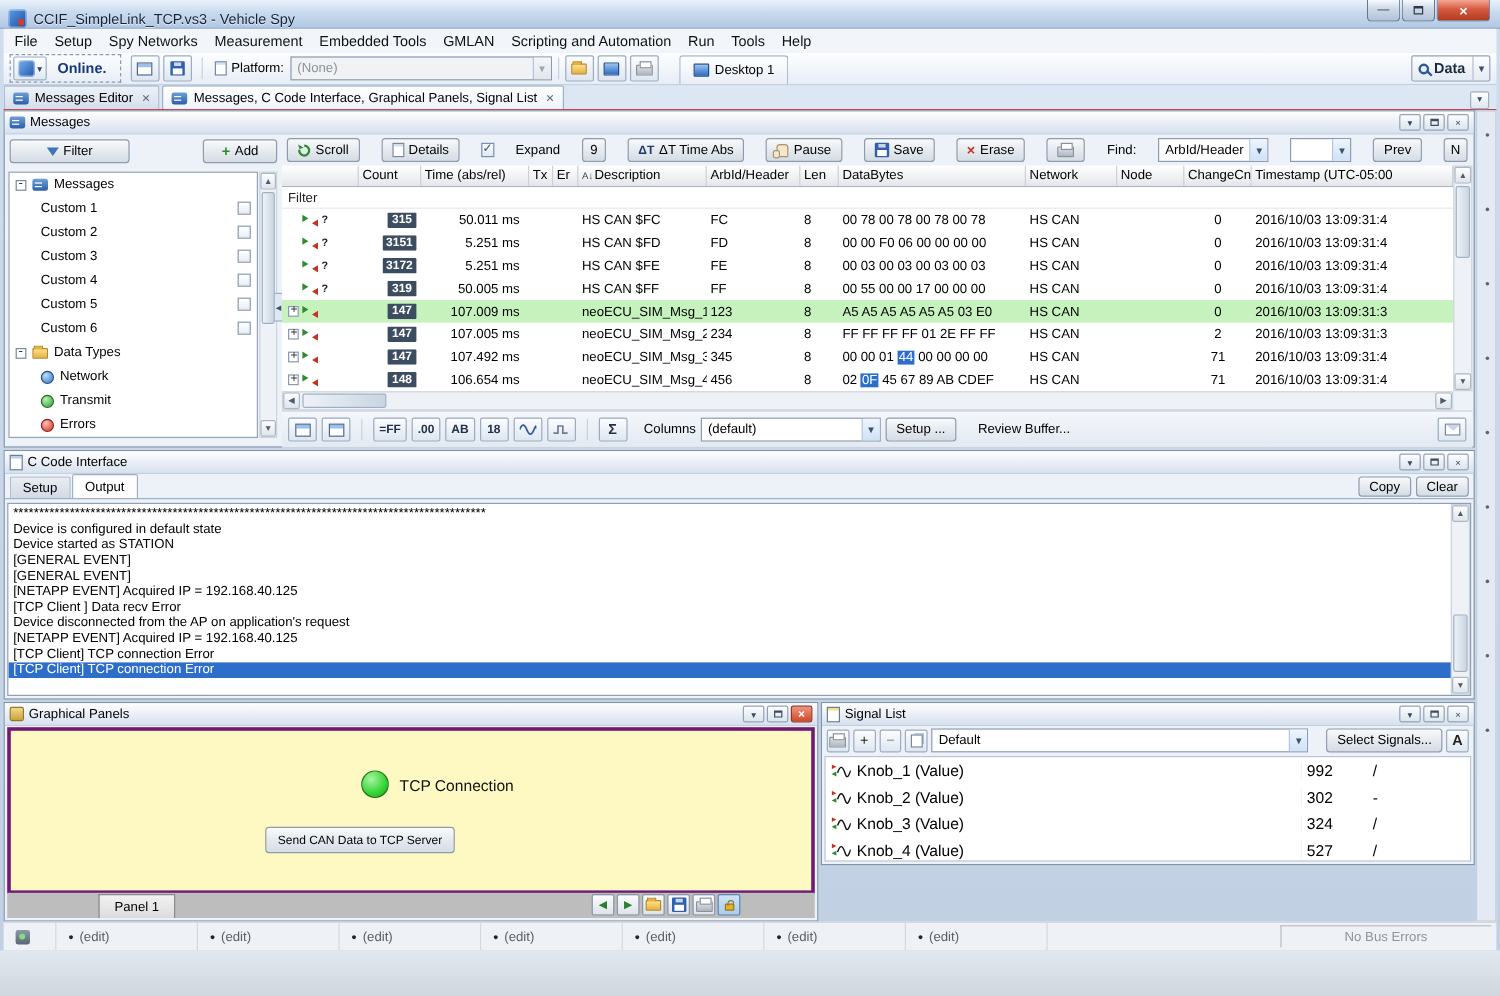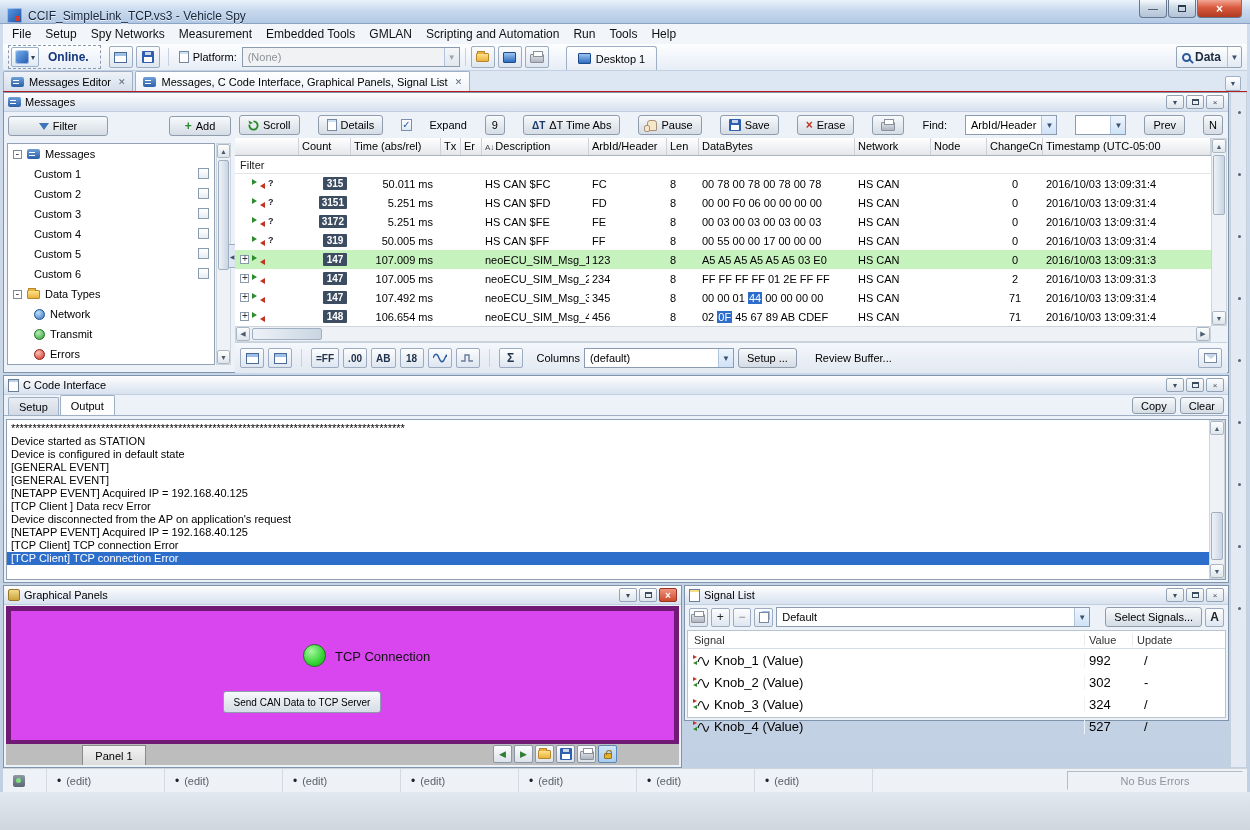--- a/index.html
+++ b/index.html
@@ -161,21 +161,21 @@
 .ctab-btns{position:absolute;right:4px;top:2px;display:flex;gap:4px}
 .cbody{position:absolute;left:2px;top:43px;right:2px;bottom:2px;background:#fff;border:1px solid #8fa0b5;overflow:hidden;
 font-size:11px;line-height:13px;padding:2px 0}
 .logline{padding:0 4px;white-space:nowrap}
 .logline.sel{background:#2e6ecb;color:#fff}
 .csb{position:absolute;right:3px;top:44px;bottom:3px;width:16px;background:#eef1f5;border:1px solid #cdd4dc}
 
 
 #p-graph{left:3px;top:585px;width:679px;height:183px}
 .ic-gpanel{width:12px;height:12px;background:linear-gradient(#f3d98a,#caa23a);border:1px solid #96742a;border-radius:2px}
-.gbody{position:absolute;left:2px;top:20px;right:2px;height:139px;background:#d946ef;border:5px solid #701a75}
+.gbody{position:absolute;left:2px;top:20px;right:2px;height:139px;background:#fef9c3;border:3px solid #701a75}
 .tcp-dot{position:absolute;left:292px;top:33px;width:23px;height:23px;border-radius:50%;
 background:radial-gradient(circle at 35% 30%,#a8f5a0,#35d435 60%,#1da31d);border:1px solid #17761a}
 .tcp-label{position:absolute;left:324px;top:38px;font-size:13px;color:#111}
 .send-btn{position:absolute;left:212px;top:80px;width:158px;height:22px;font-size:10px}
 .gfoot{position:absolute;left:2px;bottom:2px;right:2px;height:21px;background:#bdbdbd;display:flex;align-items:center}
 .gtab{position:absolute;left:76px;top:1px;width:64px;height:20px;background:linear-gradient(#f2f2f2,#dcdcdc);
 border:1px solid #8a8a8a;border-bottom:none;display:flex;align-items:center;justify-content:center;font-size:11px}
 .gnav{position:absolute;right:62px;top:1px;display:flex;gap:2px}
 .gnav-btn{width:19px;height:18px;border:1px solid #8a97a8;border-radius:2px;background:linear-gradient(#fbfcfd,#dde3ea);
 display:flex;align-items:center;justify-content:center;font-size:9px;color:#2e7d32}
@@ -701,22 +701,22 @@
         <div class="b7" style="height:17px">
             <span>Copy</span>
           </div>
         <div class="b7" style="height:17px">
             <span>Clear</span>
           </div>
       </div>
     </div>
     <div class="cbody">
       <div class="logline">********************************************************************************************</div>
+      <div class="logline">Device is configured in default state</div>
       <div class="logline">Device started as STATION</div>
-      <div class="logline">Device is configured in default state</div>
       <div class="logline">[GENERAL EVENT]</div>
       <div class="logline">[GENERAL EVENT]</div>
       <div class="logline">[NETAPP EVENT] Acquired IP = 192.168.40.125</div>
       <div class="logline">[TCP Client ] Data recv Error</div>
       <div class="logline">Device disconnected from the AP on application's request</div>
       <div class="logline">[NETAPP EVENT] Acquired IP = 192.168.40.125</div>
       <div class="logline">[TCP Client] TCP connection Error</div>
       <div class="logline sel">[TCP Client] TCP connection Error</div>
     </div>
     <div class="csb">
@@ -794,25 +794,20 @@
         <span class="arr">▼</span>
       </div>
       <div class="b7" style="margin-left:12px">
           <span>Select Signals...</span>
         </div>
       <div class="sq-btn" style="font-weight:bold">
           <span>A</span>
         </div>
     </div>
     <div class="sbody">
-      <div class="shead">
-        <div>Signal</div>
-        <div>Value</div>
-        <div>Update</div>
-      </div>
       <div class="srow">
         <div class="nm">
             <svg width="16" height="12" viewBox="0 0 16 12">
               <polygon points="0,1 4,3 0,5" fill="#c23322"></polygon>
               <polygon points="4,7 0,9 4,11" fill="#2d8a2d"></polygon>
               <path d="M5 8 C7 2,9 2,11 8 S14 11,16 6" fill="none" stroke="#111" stroke-width="1.2"></path>
             </svg>
             <span>Knob_1 (Value)</span>
           </div>
         <div class="vl">992</div>

